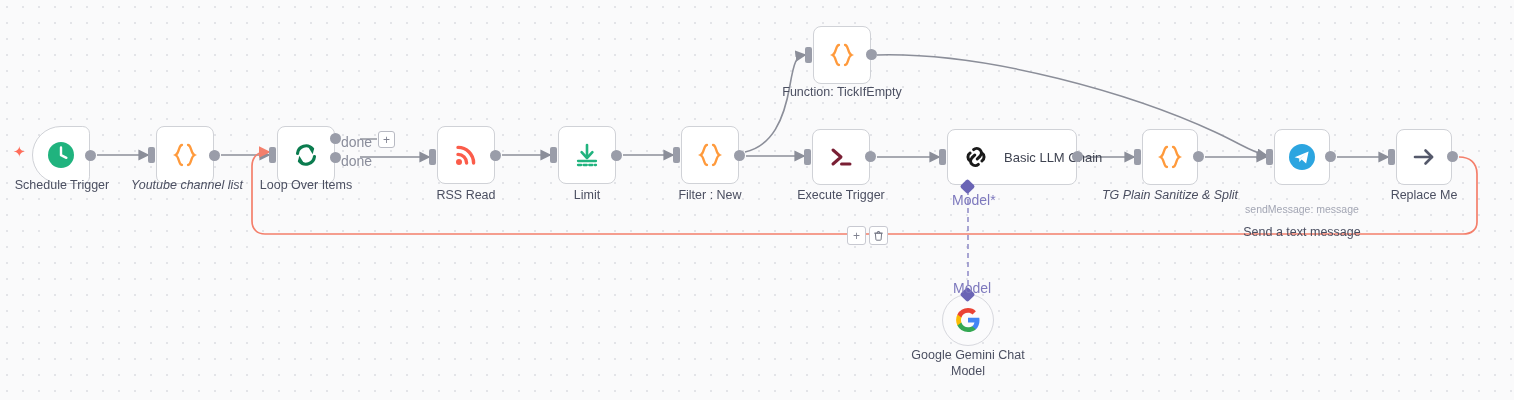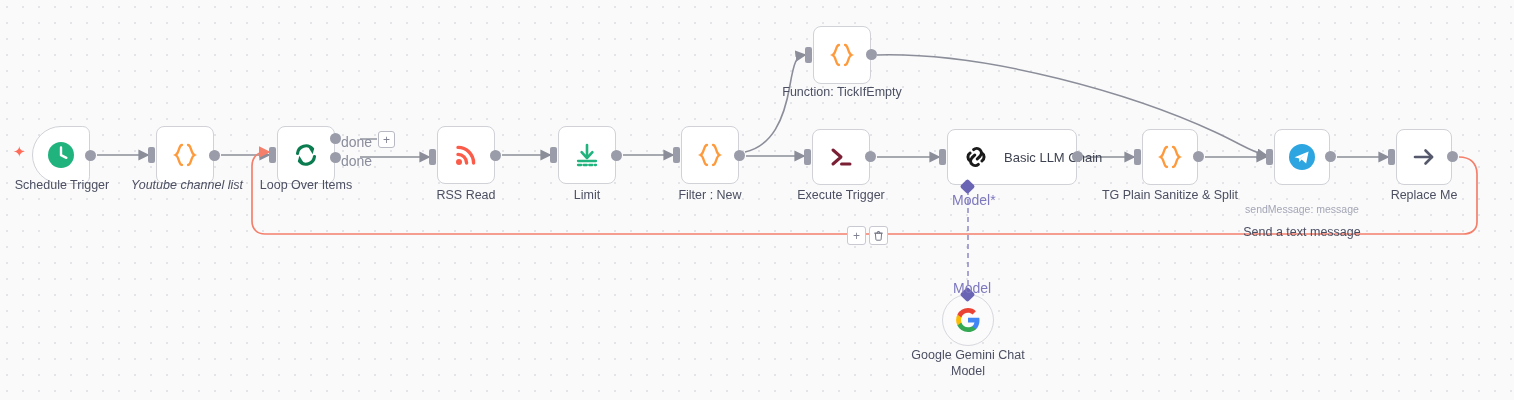--- a/index.html
+++ b/index.html
@@ -312,21 +312,21 @@
   <div class="node" style="left:1142px; top:129px; width:56px; height:56px;">
     <span>
       <svg class="icn" width="30" height="30" viewBox="0 0 30 30">
         <path d="M12 5 C8.4 5 9.6 13 5.6 15 C9.6 17 8.4 25 12 25" stroke="#ff9a3c" stroke-width="2.3" fill="none" stroke-linecap="round"></path>
         <path d="M18 5 C21.6 5 20.4 13 24.4 15 C20.4 17 21.6 25 18 25" stroke="#ff9a3c" stroke-width="2.3" fill="none" stroke-linecap="round"></path>
       </svg>
     </span>
   </div>
   <div class="port-in" style="left:1134px; top:149px;"></div>
   <div class="port-out" style="left:1193px; top:151px;"></div>
-  <div class="nlabel" style="left:1100px; top:188px; width:140px;">TG Plain Sanitize &amp; Split</div>
+  <div class="nlabel" style="left:1100px; top:188px; width:140px;font-style:italic;">TG Plain Sanitize &amp; Split</div>
 
   <div class="node" style="left:1274px; top:129px; width:56px; height:56px;">
     <span>
       <svg class="icn" width="28" height="28" viewBox="0 0 28 28">
         <circle cx="14" cy="14" r="13" fill="#2ca5e0"></circle>
         <path d="M6.6 14.2 L20.6 8.4 L18.1 20.4 L13.7 16.6 L11.4 18.9 L11.2 15.6 Z" fill="#fff"></path>
         <path d="M11.4 18.9 L11.2 15.6 L18.6 10.3 L11.6 16.4 Z" fill="#d3e9f6"></path>
       </svg>
     </span>
   </div>

